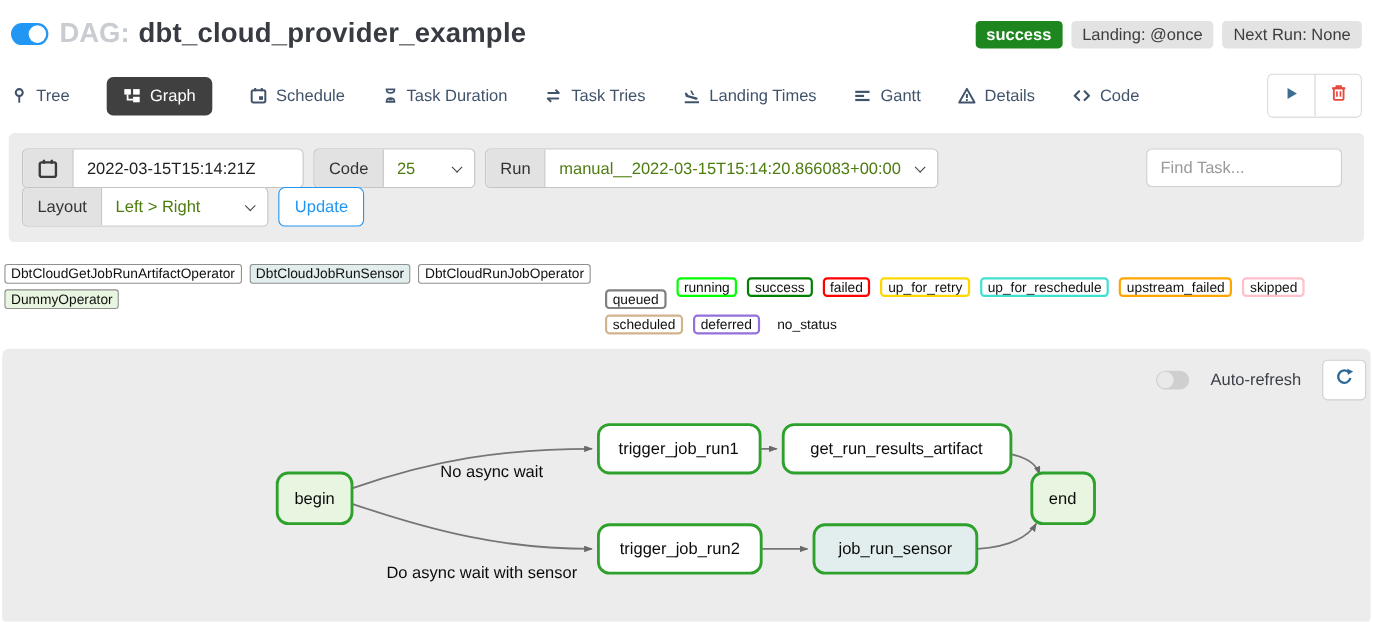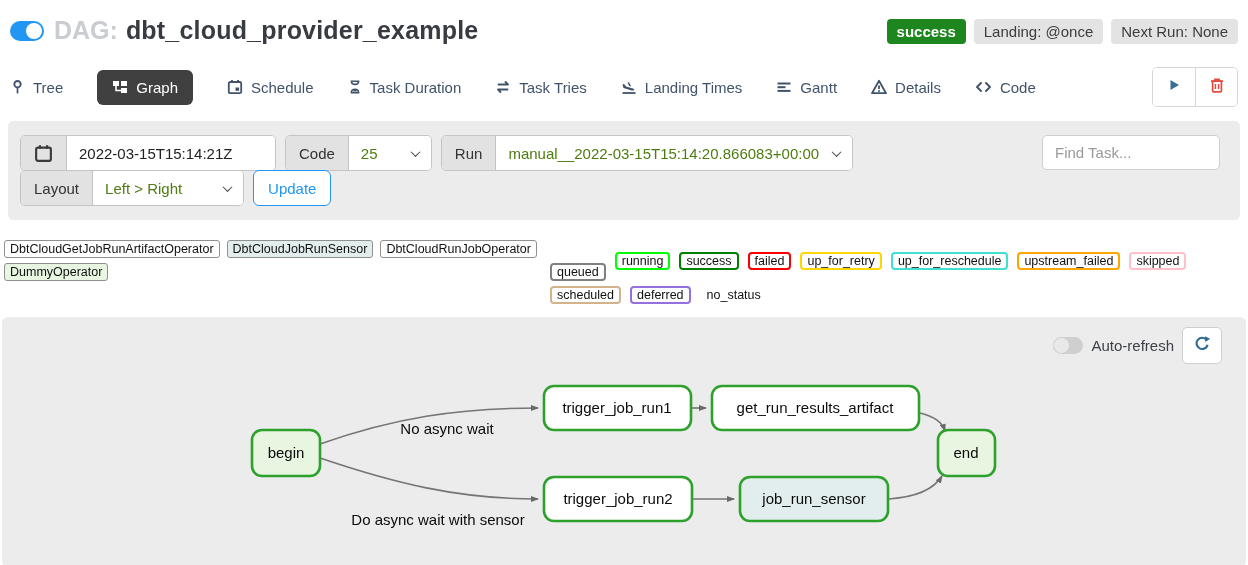--- a/index.html
+++ b/index.html
@@ -80,21 +80,21 @@
   .st-up_for_reschedule { border-color:#40e0d0; }
   .st-upstream_failed   { border-color:#ffa500; }
   .st-skipped           { border-color:#ffc0cb; }
   .st-scheduled         { border-color:#d2b48c; }
   .st-deferred          { border-color:#9370db; }
   .st-none              { border-color:transparent; background:transparent; }
 
   
   .graph-panel { margin:13px 2px 0 2px; height:250px; background:#ececec; border-radius:6px;
                  position:relative; }
-  .refresh-ctl { position:absolute; top:10px; right:24px; display:flex; align-items:center; gap:8px; }
+  .refresh-ctl { position:absolute; top:10px; right:4px; display:flex; align-items:center; gap:19px; }
   .toggle-off { width:30px; height:17px; border-radius:9px; background:#cfcfcf; position:relative; cursor:pointer; }
   .toggle-off .knob { position:absolute; left:1px; top:1px; width:15px; height:15px; border-radius:50%; background:#e9e9e9; }
   .ar-label { font-size:15px; color:#3c4048; }
   .btn-refresh { width:40px; height:37px; background:#fff; border:1px solid #cfcfcf; border-radius:5px;
                  display:flex; align-items:center; justify-content:center; cursor:pointer; }
   svg.dag { display:block; }
   .edge { fill:none; stroke:#757575; stroke-width:1.6; }
   .node { stroke:#2da12b; stroke-width:2.6; }
   .node-label { font-size:15px; fill:#0b0b0b; text-anchor:middle; }
   .edge-label { font-size:15px; fill:#0b0b0b; text-anchor:middle; }

